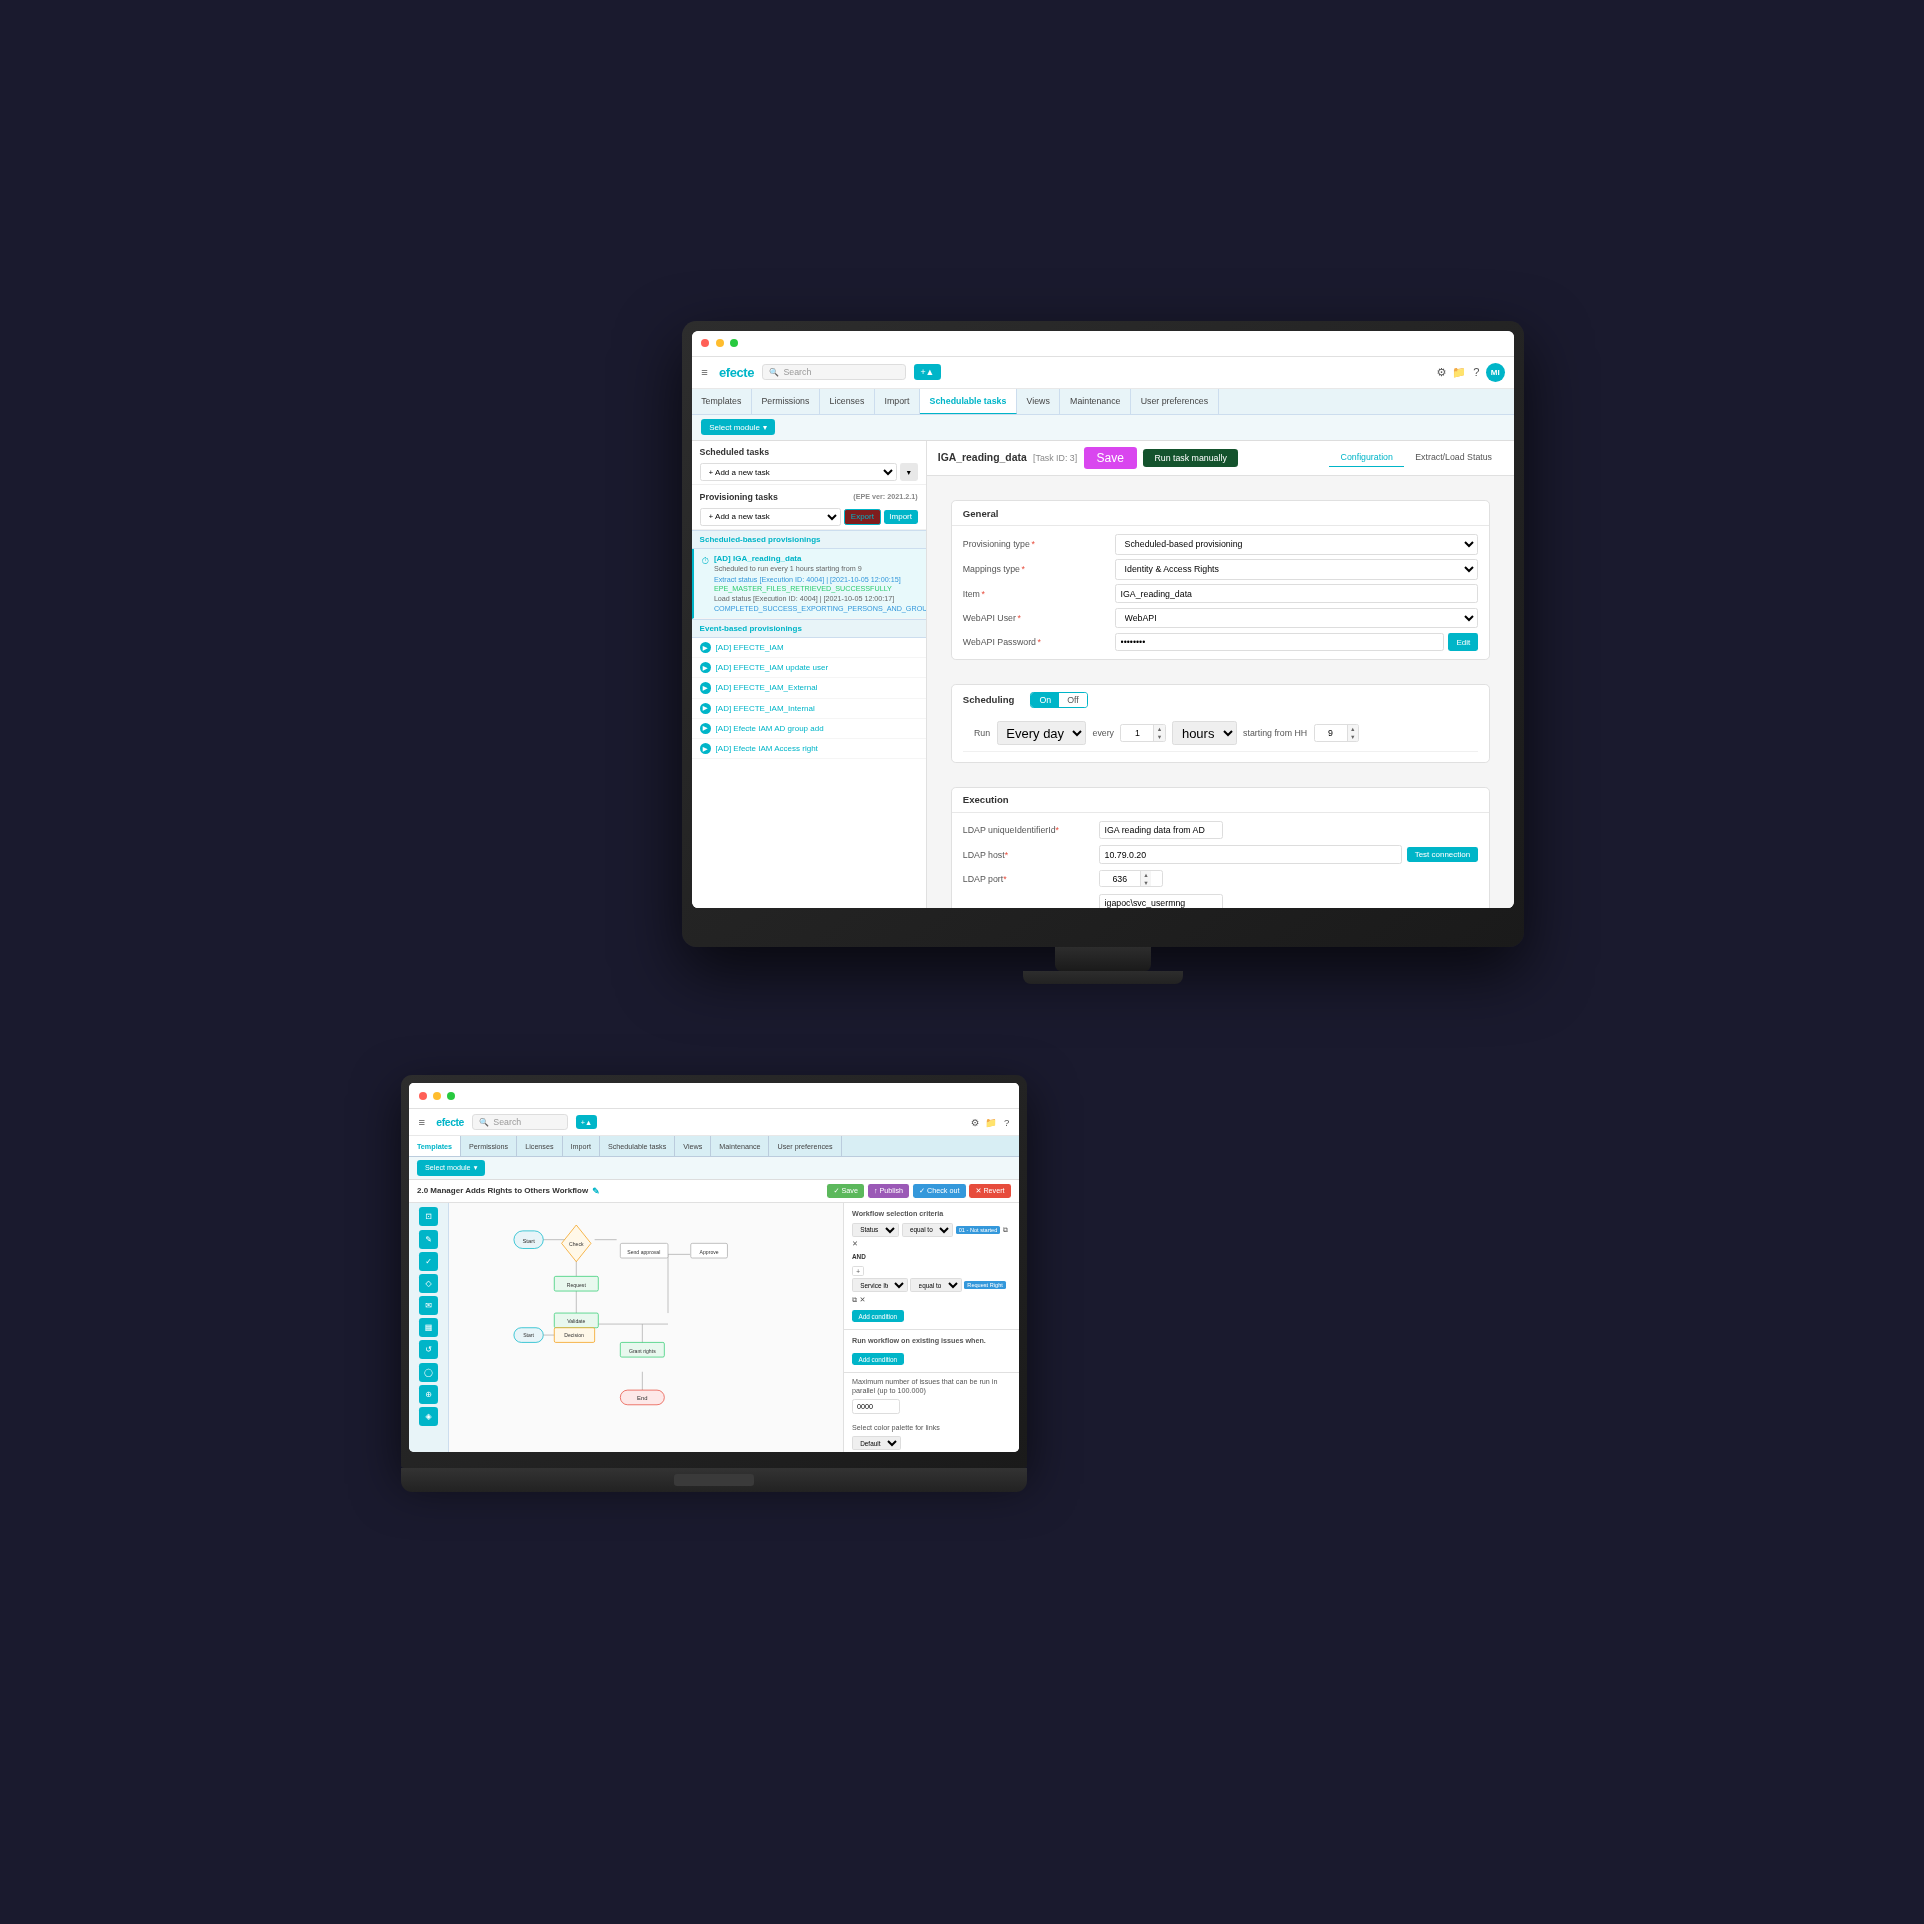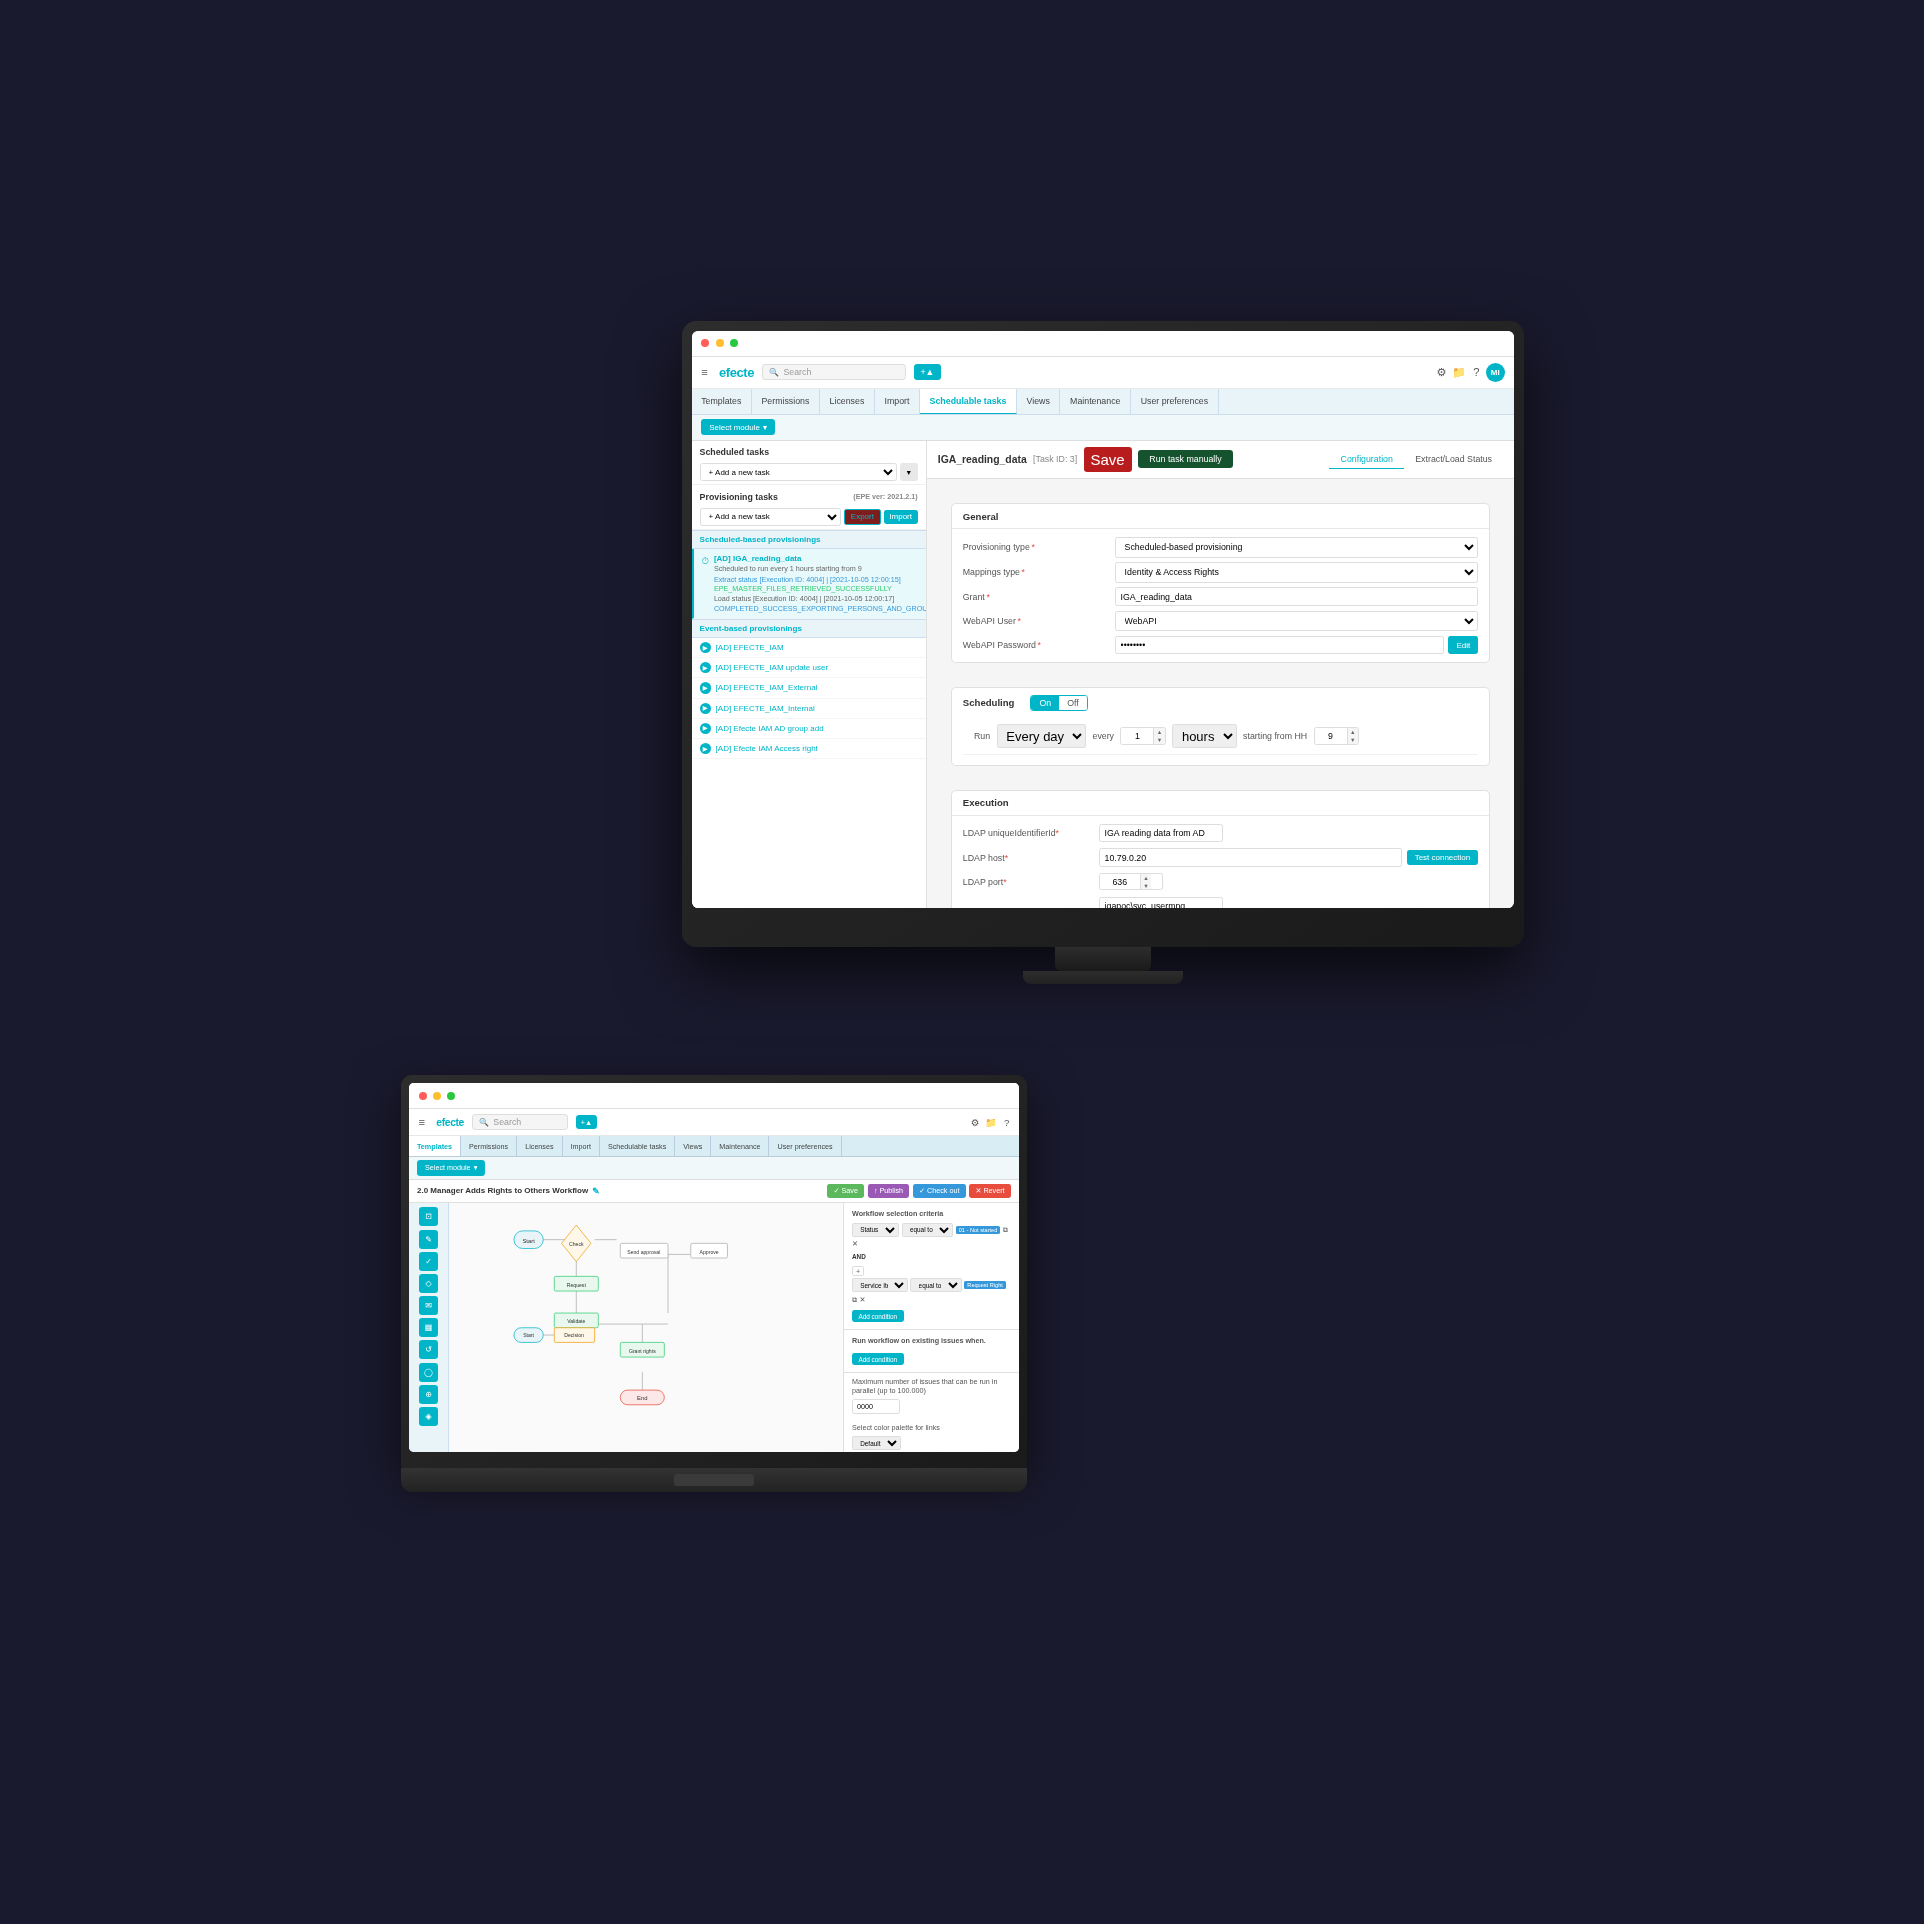--- a/index.html
+++ b/index.html
@@ -450,26 +450,26 @@
       font-weight: 600;
       color: #333;
     }
 
     .task-id {
       color: #888;
       font-size: 8.8px;
     }
 
     .btn-save {
-      background: #b91c1c;
+      background: #d946ef;
       color: white;
       border: none;
       border-radius: 3.2px;
-      padding: 4px 7px;
-      font-size: 15px;
+      padding: 4px 13px;
+      font-size: 12px;
       cursor: pointer;
     }
 
     .btn-run {
       background: #14532d;
       color: white;
       border: none;
       border-radius: 3.2px;
       padding: 4px 11.2px;
       font-size: 8.8px;
@@ -1049,21 +1049,21 @@
                   <span>Mappings type</span>
                   <span class="required">*</span>
                 </div>
                 <div>
                   <select class="form-select">
                     <option>Identity &amp; Access Rights</option>
                   </select>
                 </div>
 
                 <div class="form-label">
-                  <span>Grant</span>
+                  <span>Item</span>
                   <span class="required">*</span>
                 </div>
                 <div>
                   <input class="form-input" type="text" value="IGA_reading_data" style="">
                 </div>
 
                 <div class="form-label">
                   <span>WebAPI User</span>
                   <span class="required">*</span>
                 </div>

